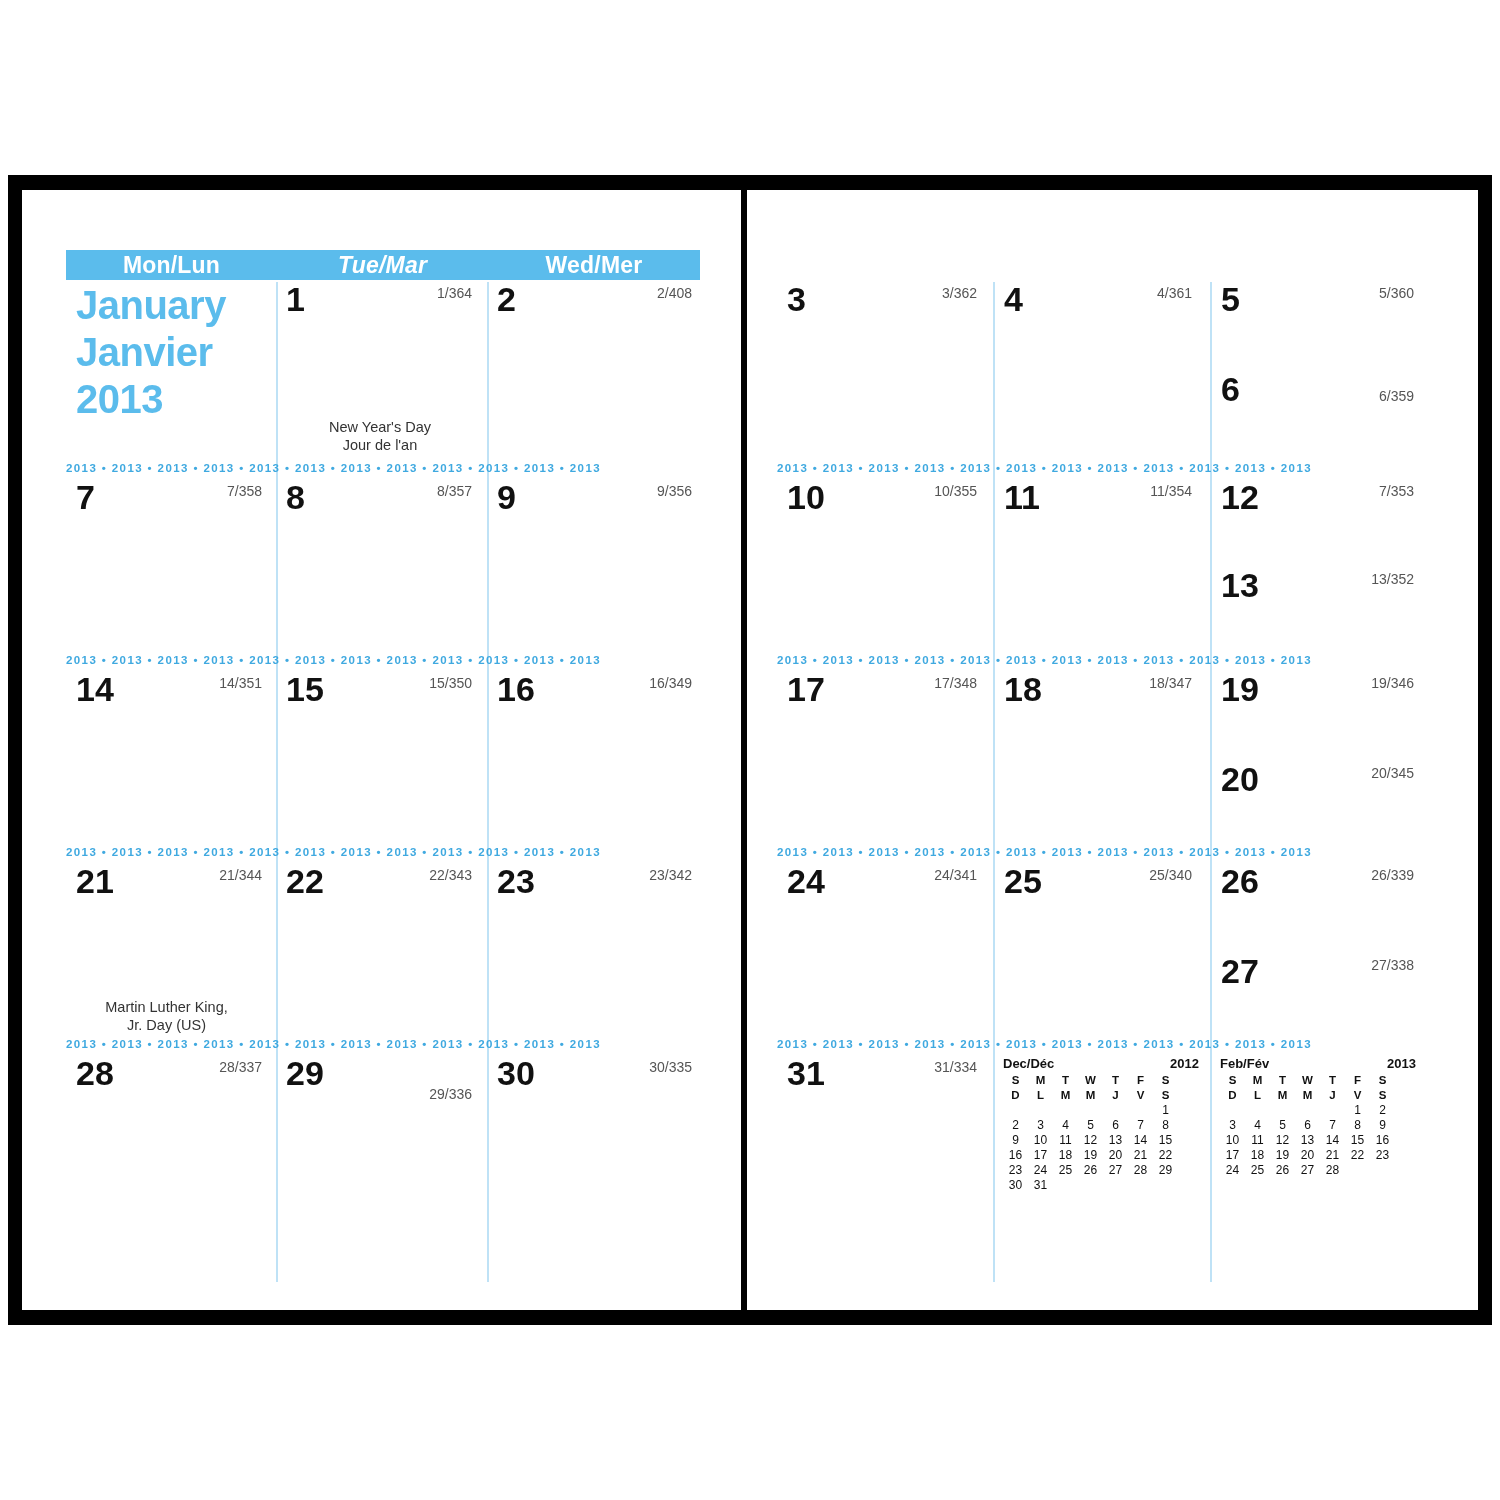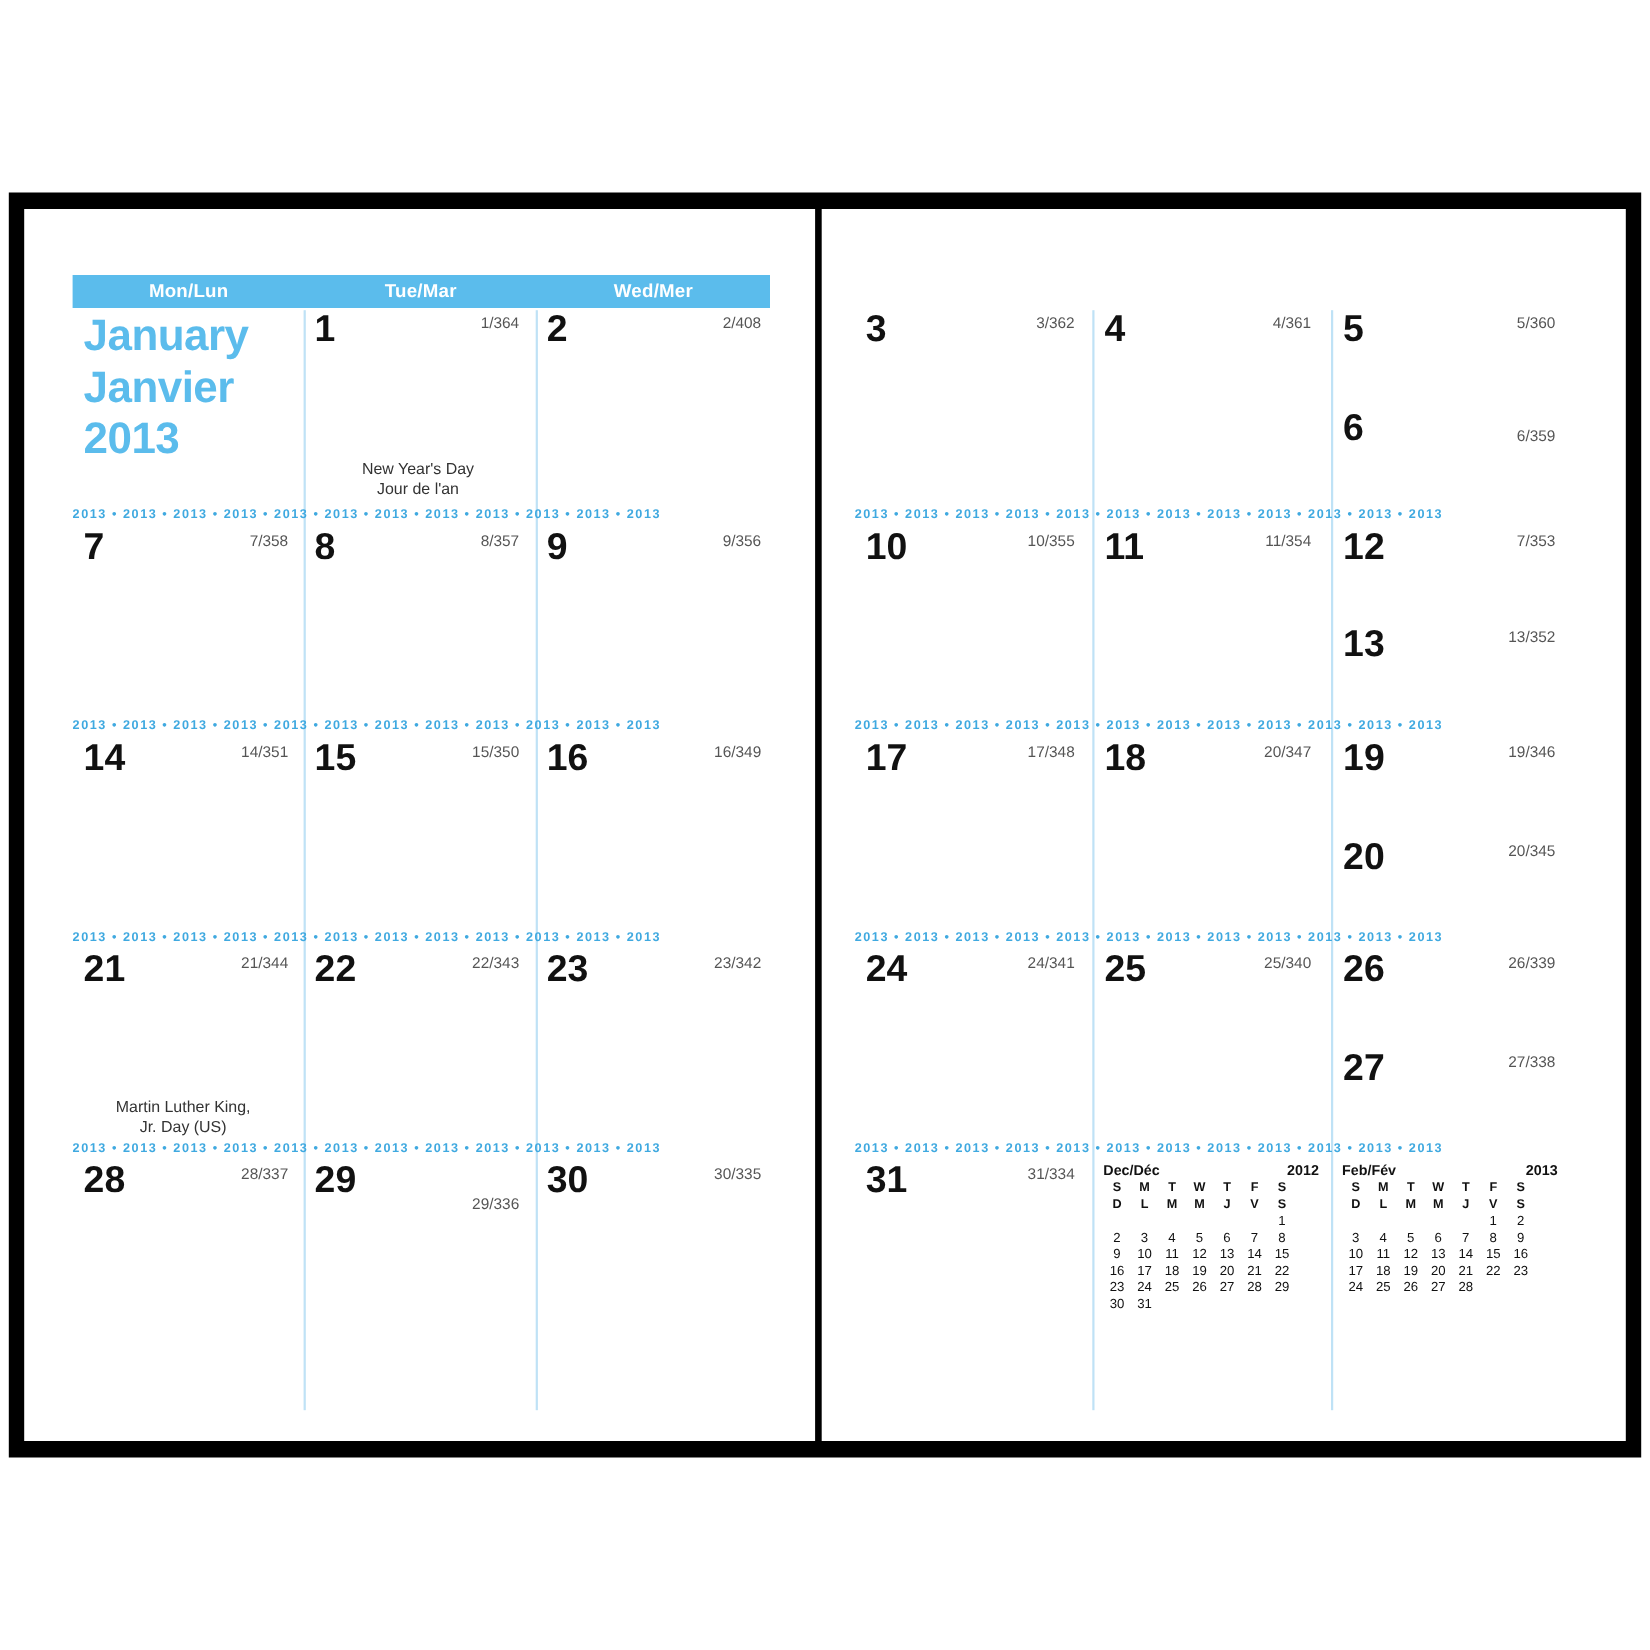--- a/index.html
+++ b/index.html
@@ -47,21 +47,21 @@
   .dow-bar {
     position: absolute;
     height: 30px;
     background: #5bbcec;
     display: flex;
     align-items: center;
   }
   .dow-bar .dow {
     color: #ffffff;
     font-weight: bold;
-    font-size: 17px;
+    font-size: 23px;
     text-align: center;
     letter-spacing: 0.2px;
   }
   .left-bar { left: 44px; top: 60px; width: 634px; }
   .right-bar { left: 30px; top: 60px; width: 650px; }
 
   
   .vline {
     position: absolute;
     width: 2px;
@@ -145,21 +145,21 @@
 <body>
 
 <div class="planner">
   <div class="frame"></div>
   <div class="pages">
 
     <div class="page page-left">
 
       <div class="dow-bar left-bar">
         <div class="dow" style="width:211px;">Mon/Lun</div>
-        <div class="dow" style="width:211px;">Tue/Mar</div>
+        <div class="dow" style="width:211px;font-style:italic;">Tue/Mar</div>
         <div class="dow" style="width:212px;">Wed/Mer</div>
       </div>
 
       <div class="vline" style="left:254px; top:92px; height:1000px;"></div>
       <div class="vline" style="left:465px; top:92px; height:1000px;"></div>
 
       <div class="month-title">
         <div>January</div>
         <div>Janvier</div>
         <div>2013</div>
@@ -253,21 +253,21 @@
 
       <div class="daynum" style="left:474px; top:378px;">13</div>
       <div class="dayfrac" style="left:545px; top:382px; width:122px;">13/352</div>
 
       <div class="year-rule" style="left:30px; top:464px; width:655px;">2013 • 2013 • 2013 • 2013 • 2013 • 2013 • 2013 • 2013 • 2013 • 2013 • 2013 • 2013</div>
 
       <div class="daynum" style="left:40px; top:482px;">17</div>
       <div class="dayfrac" style="left:110px; top:486px; width:120px;">17/348</div>
 
       <div class="daynum" style="left:257px; top:482px;">18</div>
-      <div class="dayfrac" style="left:325px; top:486px; width:120px;">20/347</div>
+      <div class="dayfrac" style="left:325px; top:486px; width:120px;">18/347</div>
 
       <div class="daynum" style="left:474px; top:482px;">19</div>
       <div class="dayfrac" style="left:545px; top:486px; width:122px;">19/346</div>
 
       <div class="daynum" style="left:474px; top:572px;">20</div>
       <div class="dayfrac" style="left:545px; top:576px; width:122px;">20/345</div>
 
       <div class="year-rule" style="left:30px; top:656px; width:655px;">2013 • 2013 • 2013 • 2013 • 2013 • 2013 • 2013 • 2013 • 2013 • 2013 • 2013 • 2013</div>
 
       <div class="daynum" style="left:40px; top:674px;">24</div>

